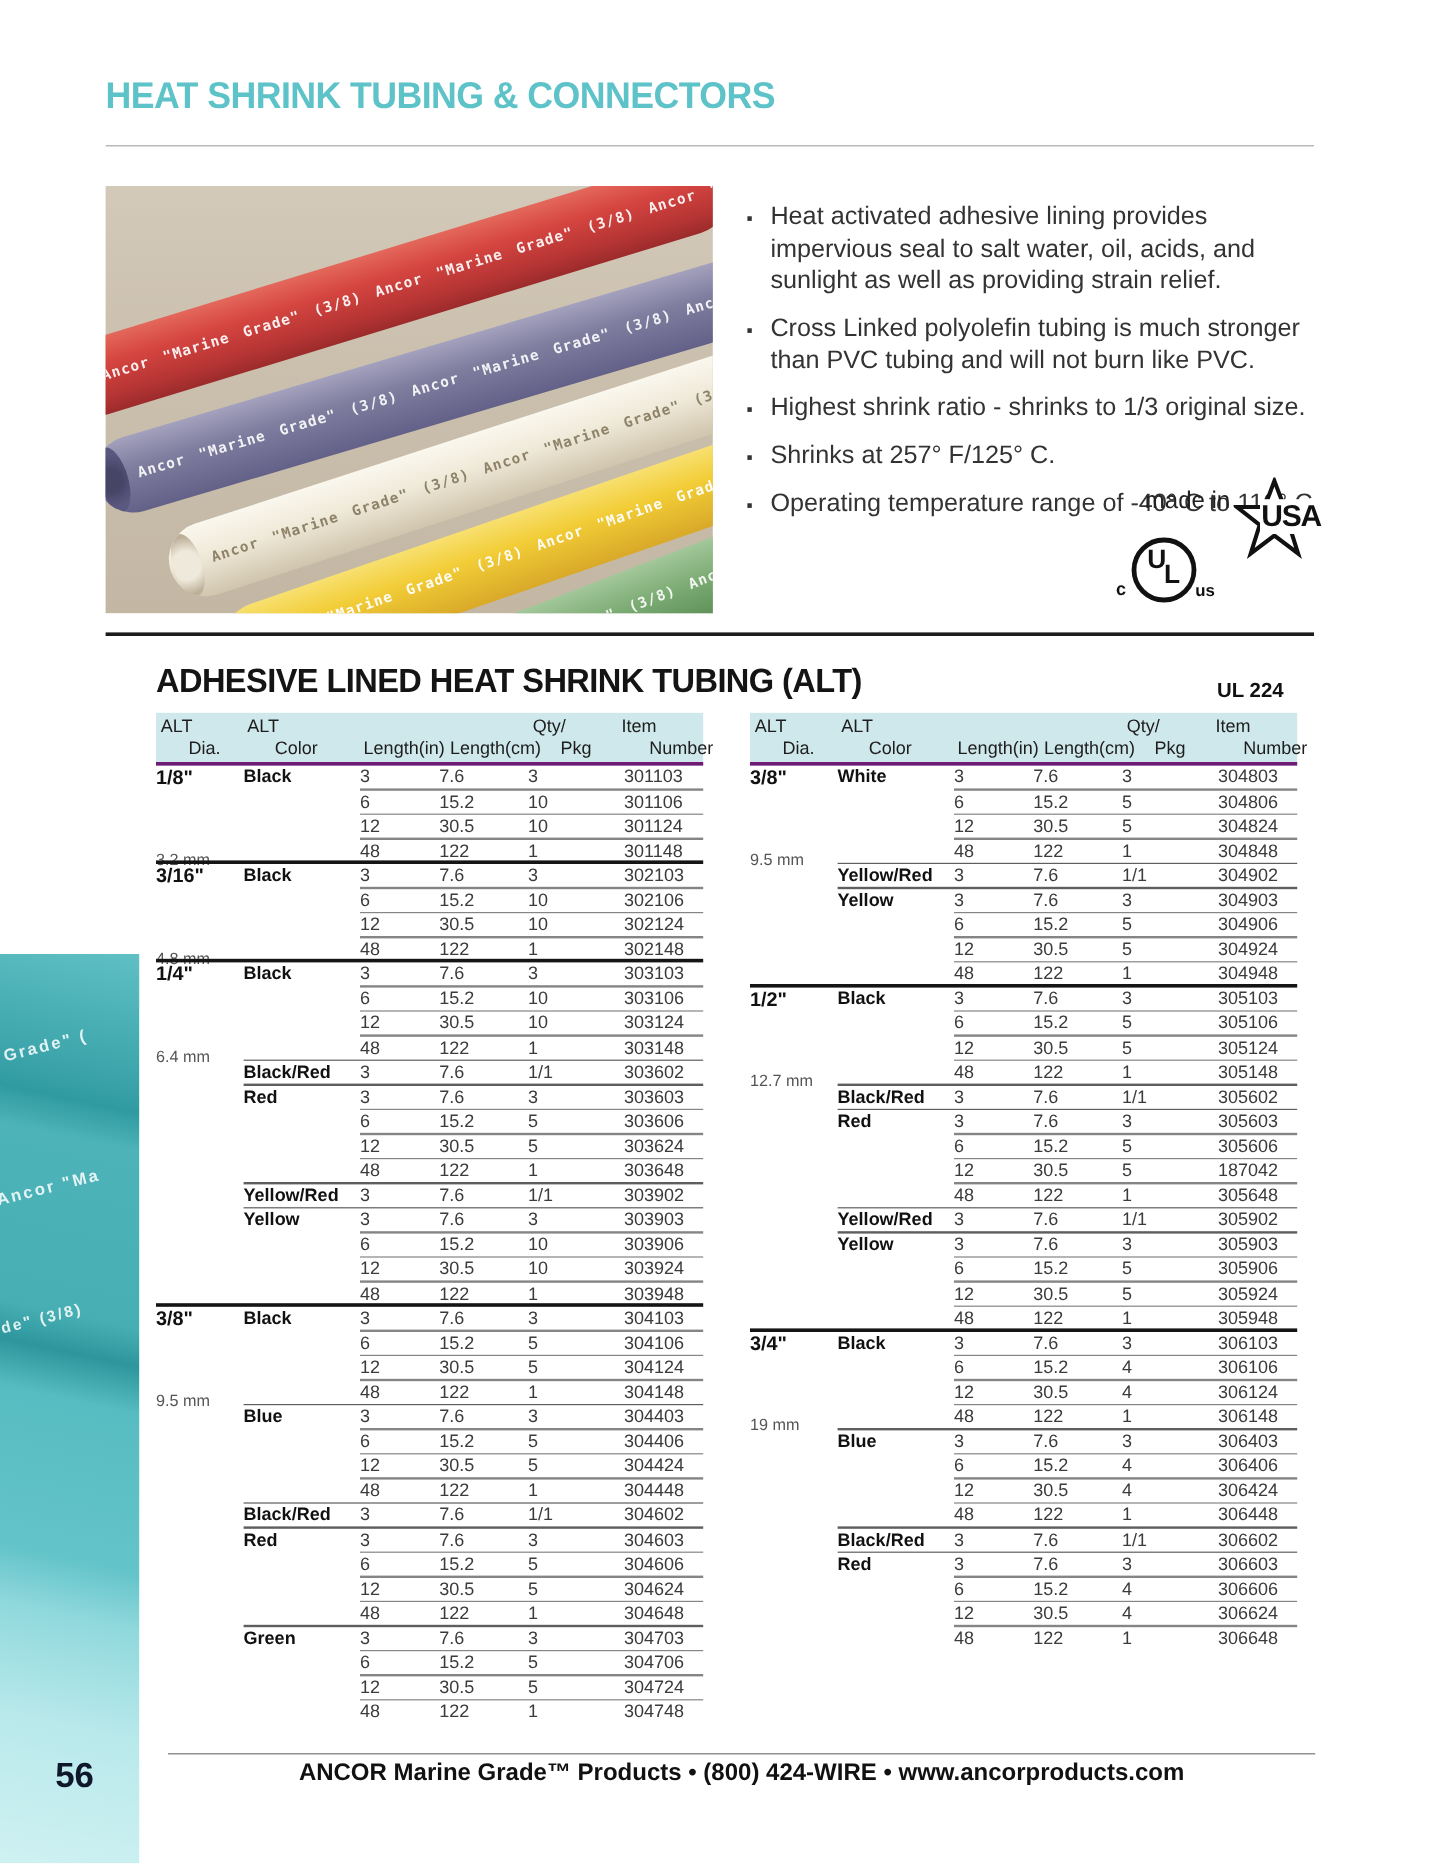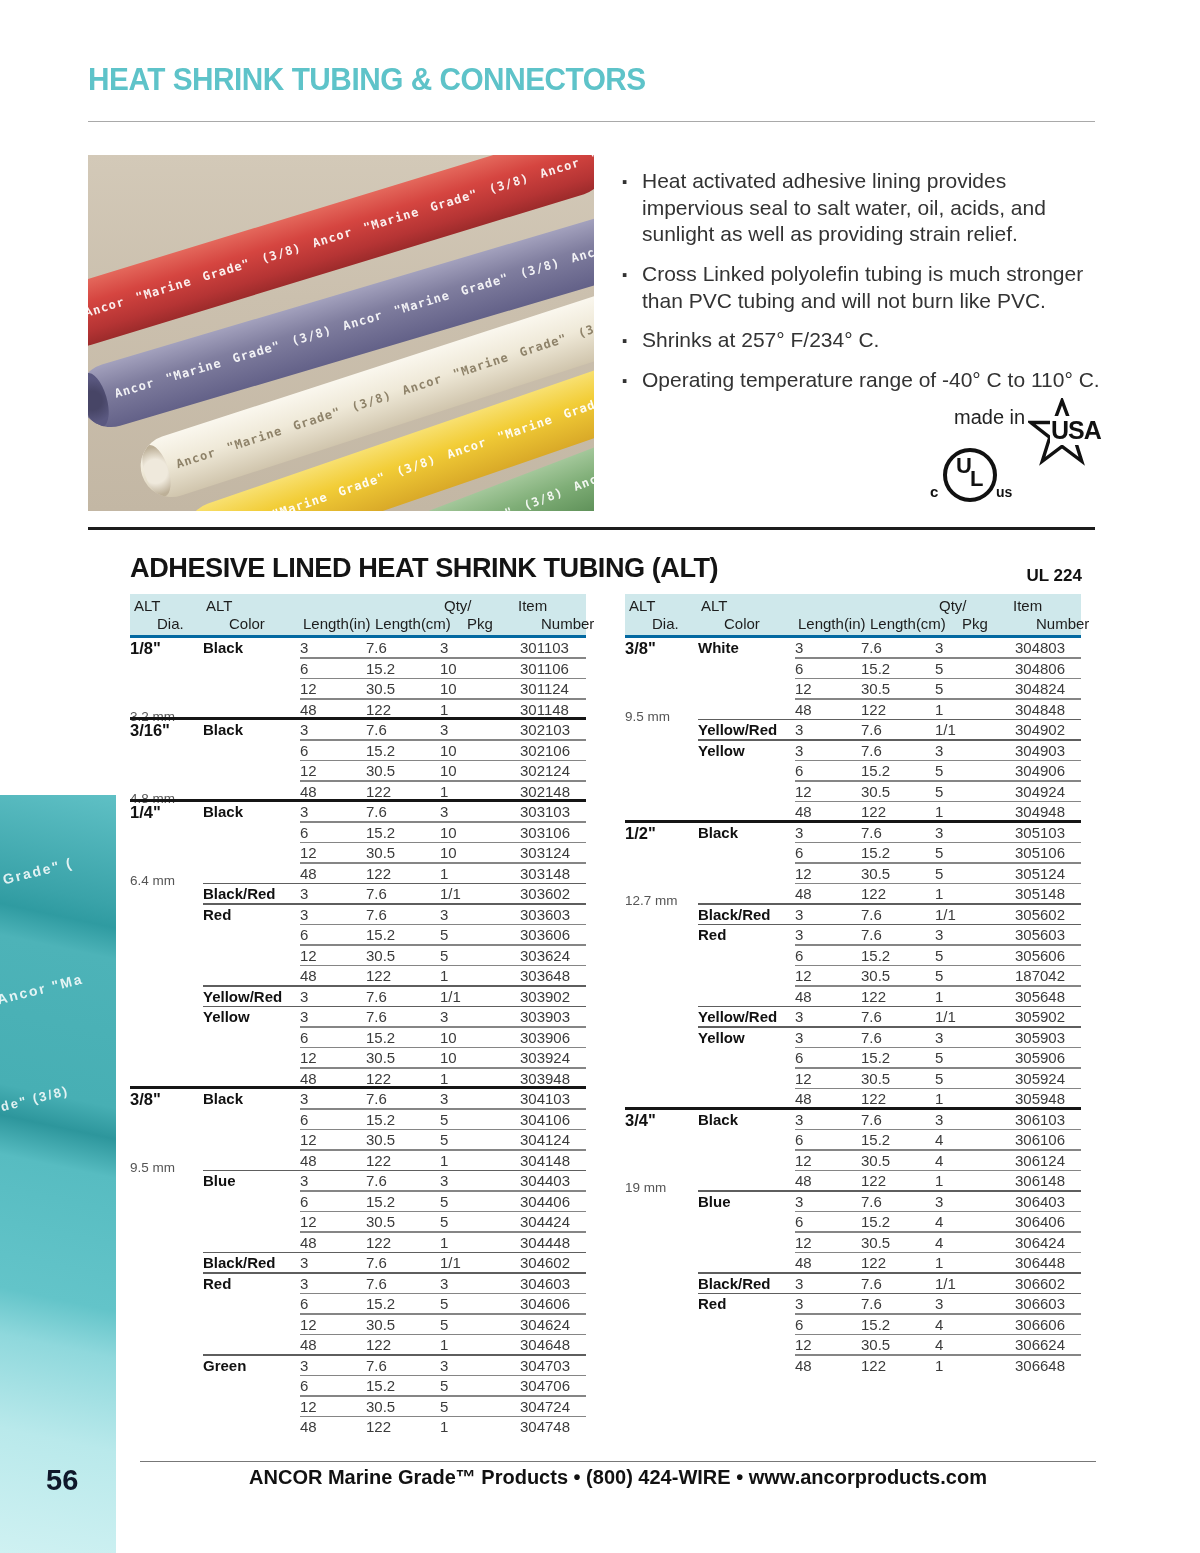--- a/index.html
+++ b/index.html
@@ -47,27 +47,27 @@
   .ul-c{position:absolute;left:0;bottom:8px;font-size:15px;font-weight:bold;color:#111;}
   .ul-circle{position:absolute;left:13px;top:2px;width:46px;height:46px;border:4px solid #111;border-radius:50%;background:#fff;}
   .ul-u{position:absolute;left:9px;top:1px;font-weight:bold;font-size:22px;color:#111;}
   .ul-l{position:absolute;left:23px;top:14px;font-weight:bold;font-size:22px;color:#111;}
   .ul-us{position:absolute;left:66px;bottom:8px;font-size:14px;font-weight:bold;color:#111;}
 
   
   .section-rule{position:absolute;left:88px;top:527px;width:1007px;height:3px;background:#1c1c1c;}
   .section-title{position:absolute;left:130px;top:552px;font-size:28px;font-weight:bold;color:#141414;
                  letter-spacing:-0.5px;transform:scaleX(.97);transform-origin:left top;white-space:nowrap;}
-  .ul224{position:absolute;left:1002px;top:566px;width:80px;text-align:right;font-size:17px;font-weight:bold;color:#111;}
+  .ul224{position:absolute;left:1002px;top:566px;width:80px;text-align:center;font-size:17px;font-weight:bold;color:#111;}
 
   
   .alt-table{position:absolute;top:594px;width:456px;}
   #left-table{left:130px;}
   #right-table{left:625px;}
-  .thead{position:relative;height:41px;background:#cfe8eb;border-bottom:3px solid #0369a1;}
+  .thead{position:relative;height:41px;background:#cfe8eb;border-bottom:3px solid #701a75;}
   .hl{position:absolute;font-size:15px;line-height:17px;color:#1d1d1d;white-space:nowrap;}
   .hx1{top:3px;} .hx2{top:21px;margin-left:23px;}
   .p0{left:4px;} .p1{left:76px;} .p2{left:150px;} .p3{left:222px;} .p4{left:314px;} .p5{left:388px;}
 
   .trow{position:relative;height:20.5px;display:flex;font-size:15px;color:#3b3b3b;}
   .tcell{display:block;line-height:20px;white-space:nowrap;}
   .c-dia{width:73px;} .c-color{width:97px;} .c-in{width:66px;} .c-cm{width:74px;} .c-qty{width:80px;} .c-item{width:66px;}
   .bold{font-weight:bold;color:#111;}
   .c-dia.bold{font-size:16.5px;}
   .c-dia.mm{font-size:13.5px;color:#555;margin-top:48px;}
@@ -118,21 +118,22 @@
     </div>
     <div class="tube" id="tube-green">
 
       <span class="tube-label">Ancor  "Marine Grade"  (3/8)    Ancor  "Marine Grade"  (3/8)    Ancor  "Marine Grade"  (3/8)</span>
     </div>
   </div>
 
   <ul class="features">
     <li>Heat activated adhesive lining provides impervious seal to salt water, oil, acids, and sunlight as well as providing strain relief.</li>
     <li>Cross Linked polyolefin tubing is much stronger than PVC tubing and will not burn like PVC.</li>
-    <li>Shrinks at 257° F/234° C.</li>
+    <li>Highest shrink ratio - shrinks to 1/3 original size.</li>
+    <li>Shrinks at 257° F/125° C.</li>
     <li>Operating temperature range of -40° C to 110° C.</li>
   </ul>
 
   <div class="madein">
     <span class="madein-label">made in</span>
     <div class="star-wrap">
       <svg width="68" height="68" viewBox="0 0 100 100">
         <polygon points="50,4 62,36 96,36 68,58 79,93 50,71 21,93 32,58 4,36 38,36" fill="#ffffff" stroke="#111111" stroke-width="5"></polygon>
       </svg>
       <span class="usa-text">USA</span>

